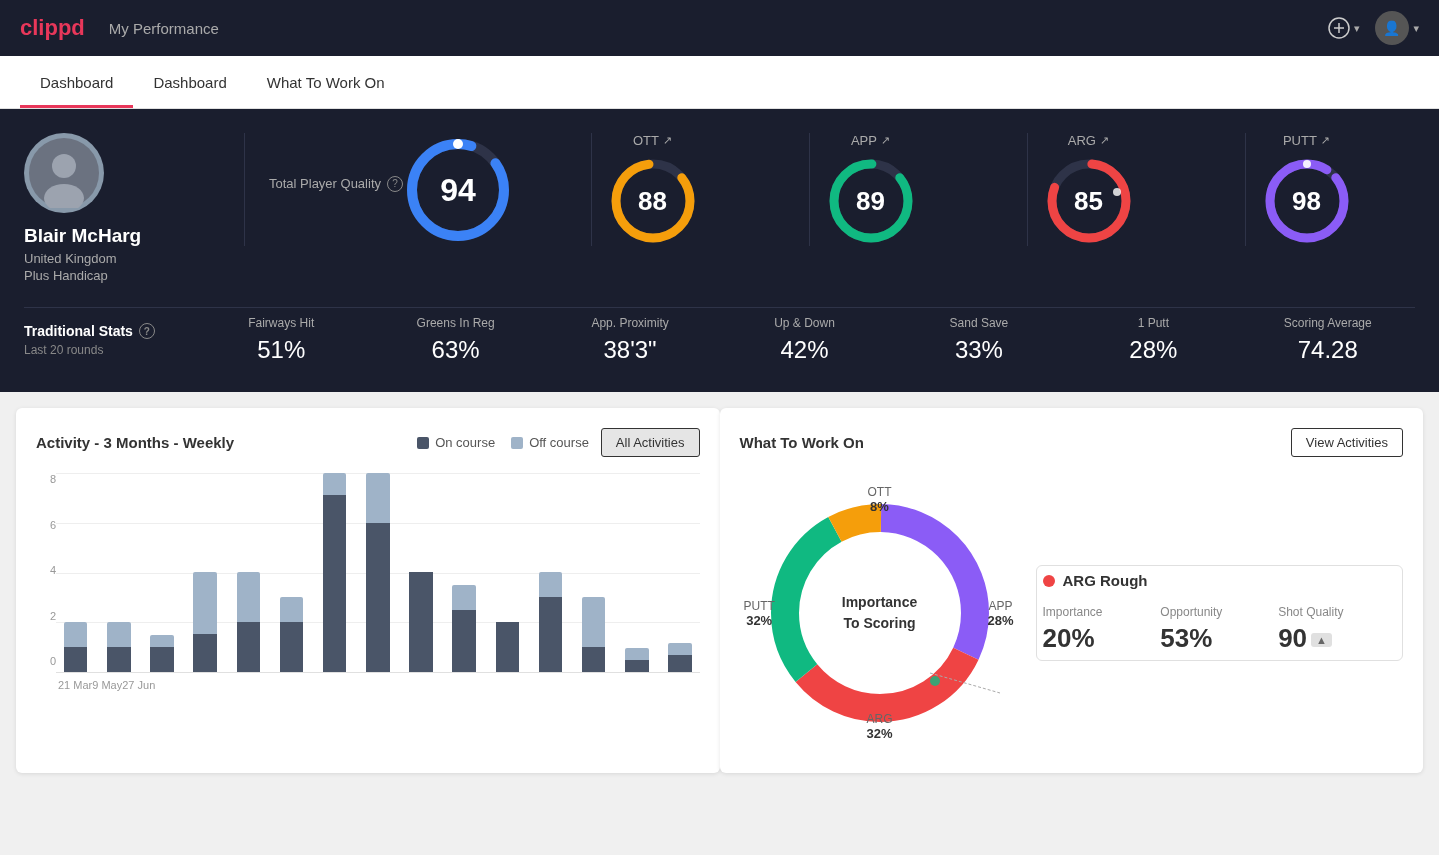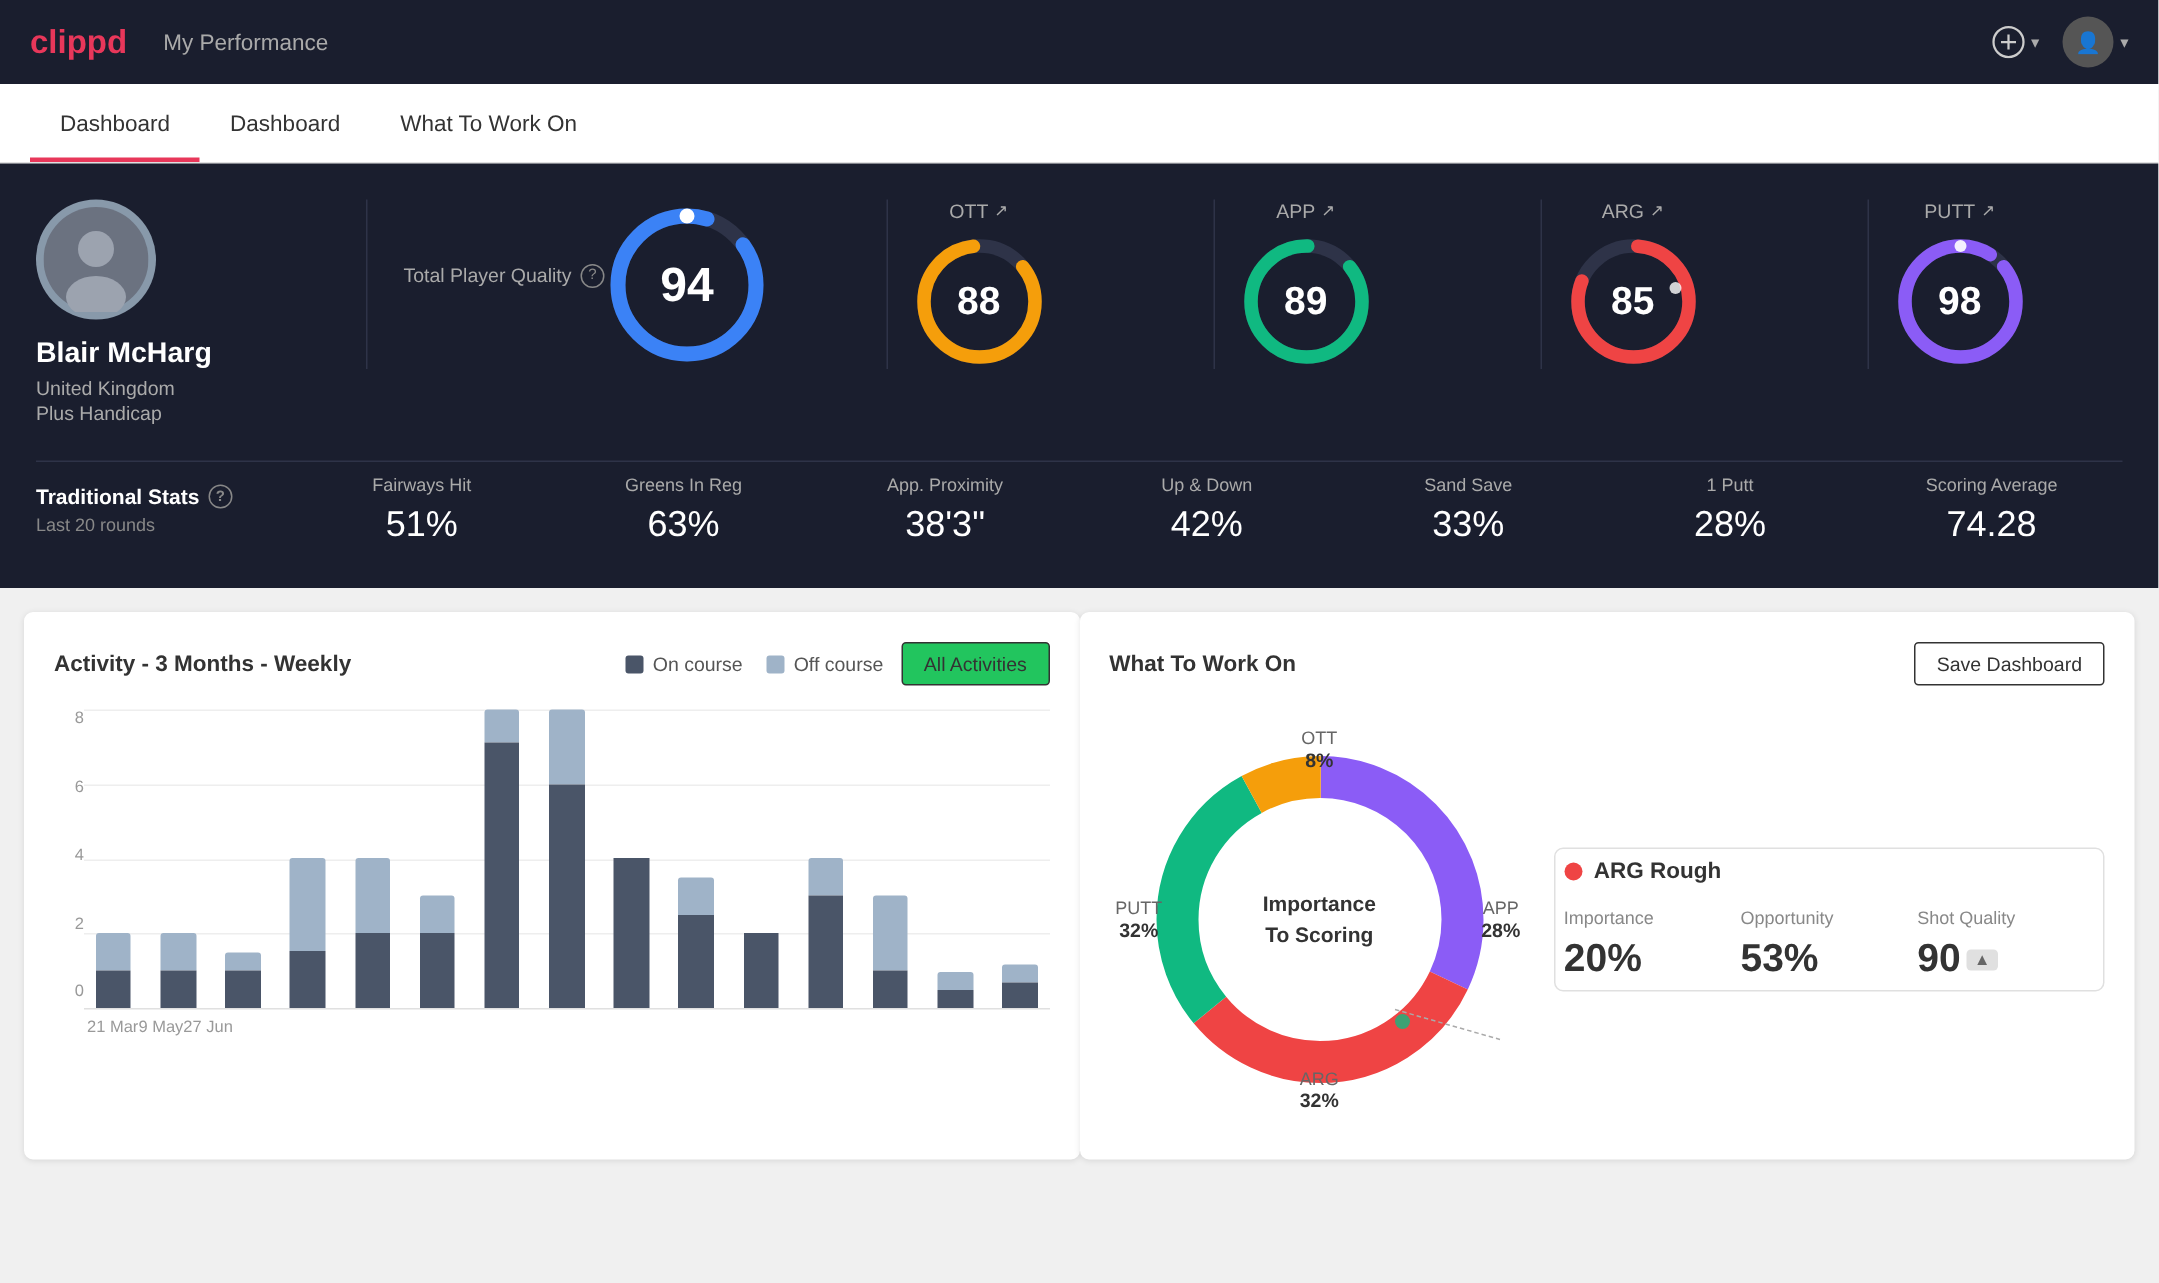--- a/index.html
+++ b/index.html
@@ -206,21 +206,21 @@
       align-items: center;
       margin-bottom: 16px;
     }
     .card-title { font-size: 15px; font-weight: 600; color: #333; flex: 1; }
     .legend { display: flex; gap: 16px; align-items: center; margin-right: 12px; }
     .legend-item { display: flex; align-items: center; gap: 6px; font-size: 13px; color: #555; }
     .legend-dot { width: 12px; height: 12px; border-radius: 2px; }
 
     .all-activities-btn {
       border: 1px solid #333;
-      background: #22c55e;
+      background: #e5e5e5;
       color: #333;
       padding: 6px 14px;
       font-size: 13px;
       cursor: pointer;
       border-radius: 3px;
       font-weight: 500;
     }
     .bar-group {
       display: flex;
       flex-direction: column;
@@ -563,21 +563,21 @@
         <span style="font-size:11px;color:#999;">21 Mar</span>
         <span style="font-size:11px;color:#999;">9 May</span>
         <span style="font-size:11px;color:#999;">27 Jun</span>
       </div>
     </div>
   </div>
 
   <div class="wtwon-card">
     <div class="wtwon-header">
       <div class="wtwon-title">What To Work On</div>
-      <button class="view-dashboard-btn">Save Dashboard</button>
+      <button class="view-dashboard-btn">View Activities</button>
     </div>
     <div class="wtwon-content">
 
       <div style="position:relative;width:280px;height:280px;flex-shrink:0;">
         <svg width="280" height="280" viewBox="0 0 280 280">
 
           <circle cx="140" cy="140" r="95" fill="none" stroke="#8b5cf6" stroke-width="28" stroke-dasharray="191 406" stroke-dashoffset="149"></circle>
           <circle cx="140" cy="140" r="95" fill="none" stroke="#ef4444" stroke-width="28" stroke-dasharray="191 406" stroke-dashoffset="-42"></circle>
           <circle cx="140" cy="140" r="95" fill="none" stroke="#10b981" stroke-width="28" stroke-dasharray="167 430" stroke-dashoffset="-233"></circle>
           <circle cx="140" cy="140" r="95" fill="none" stroke="#f59e0b" stroke-width="28" stroke-dasharray="48 549" stroke-dashoffset="-400"></circle>

